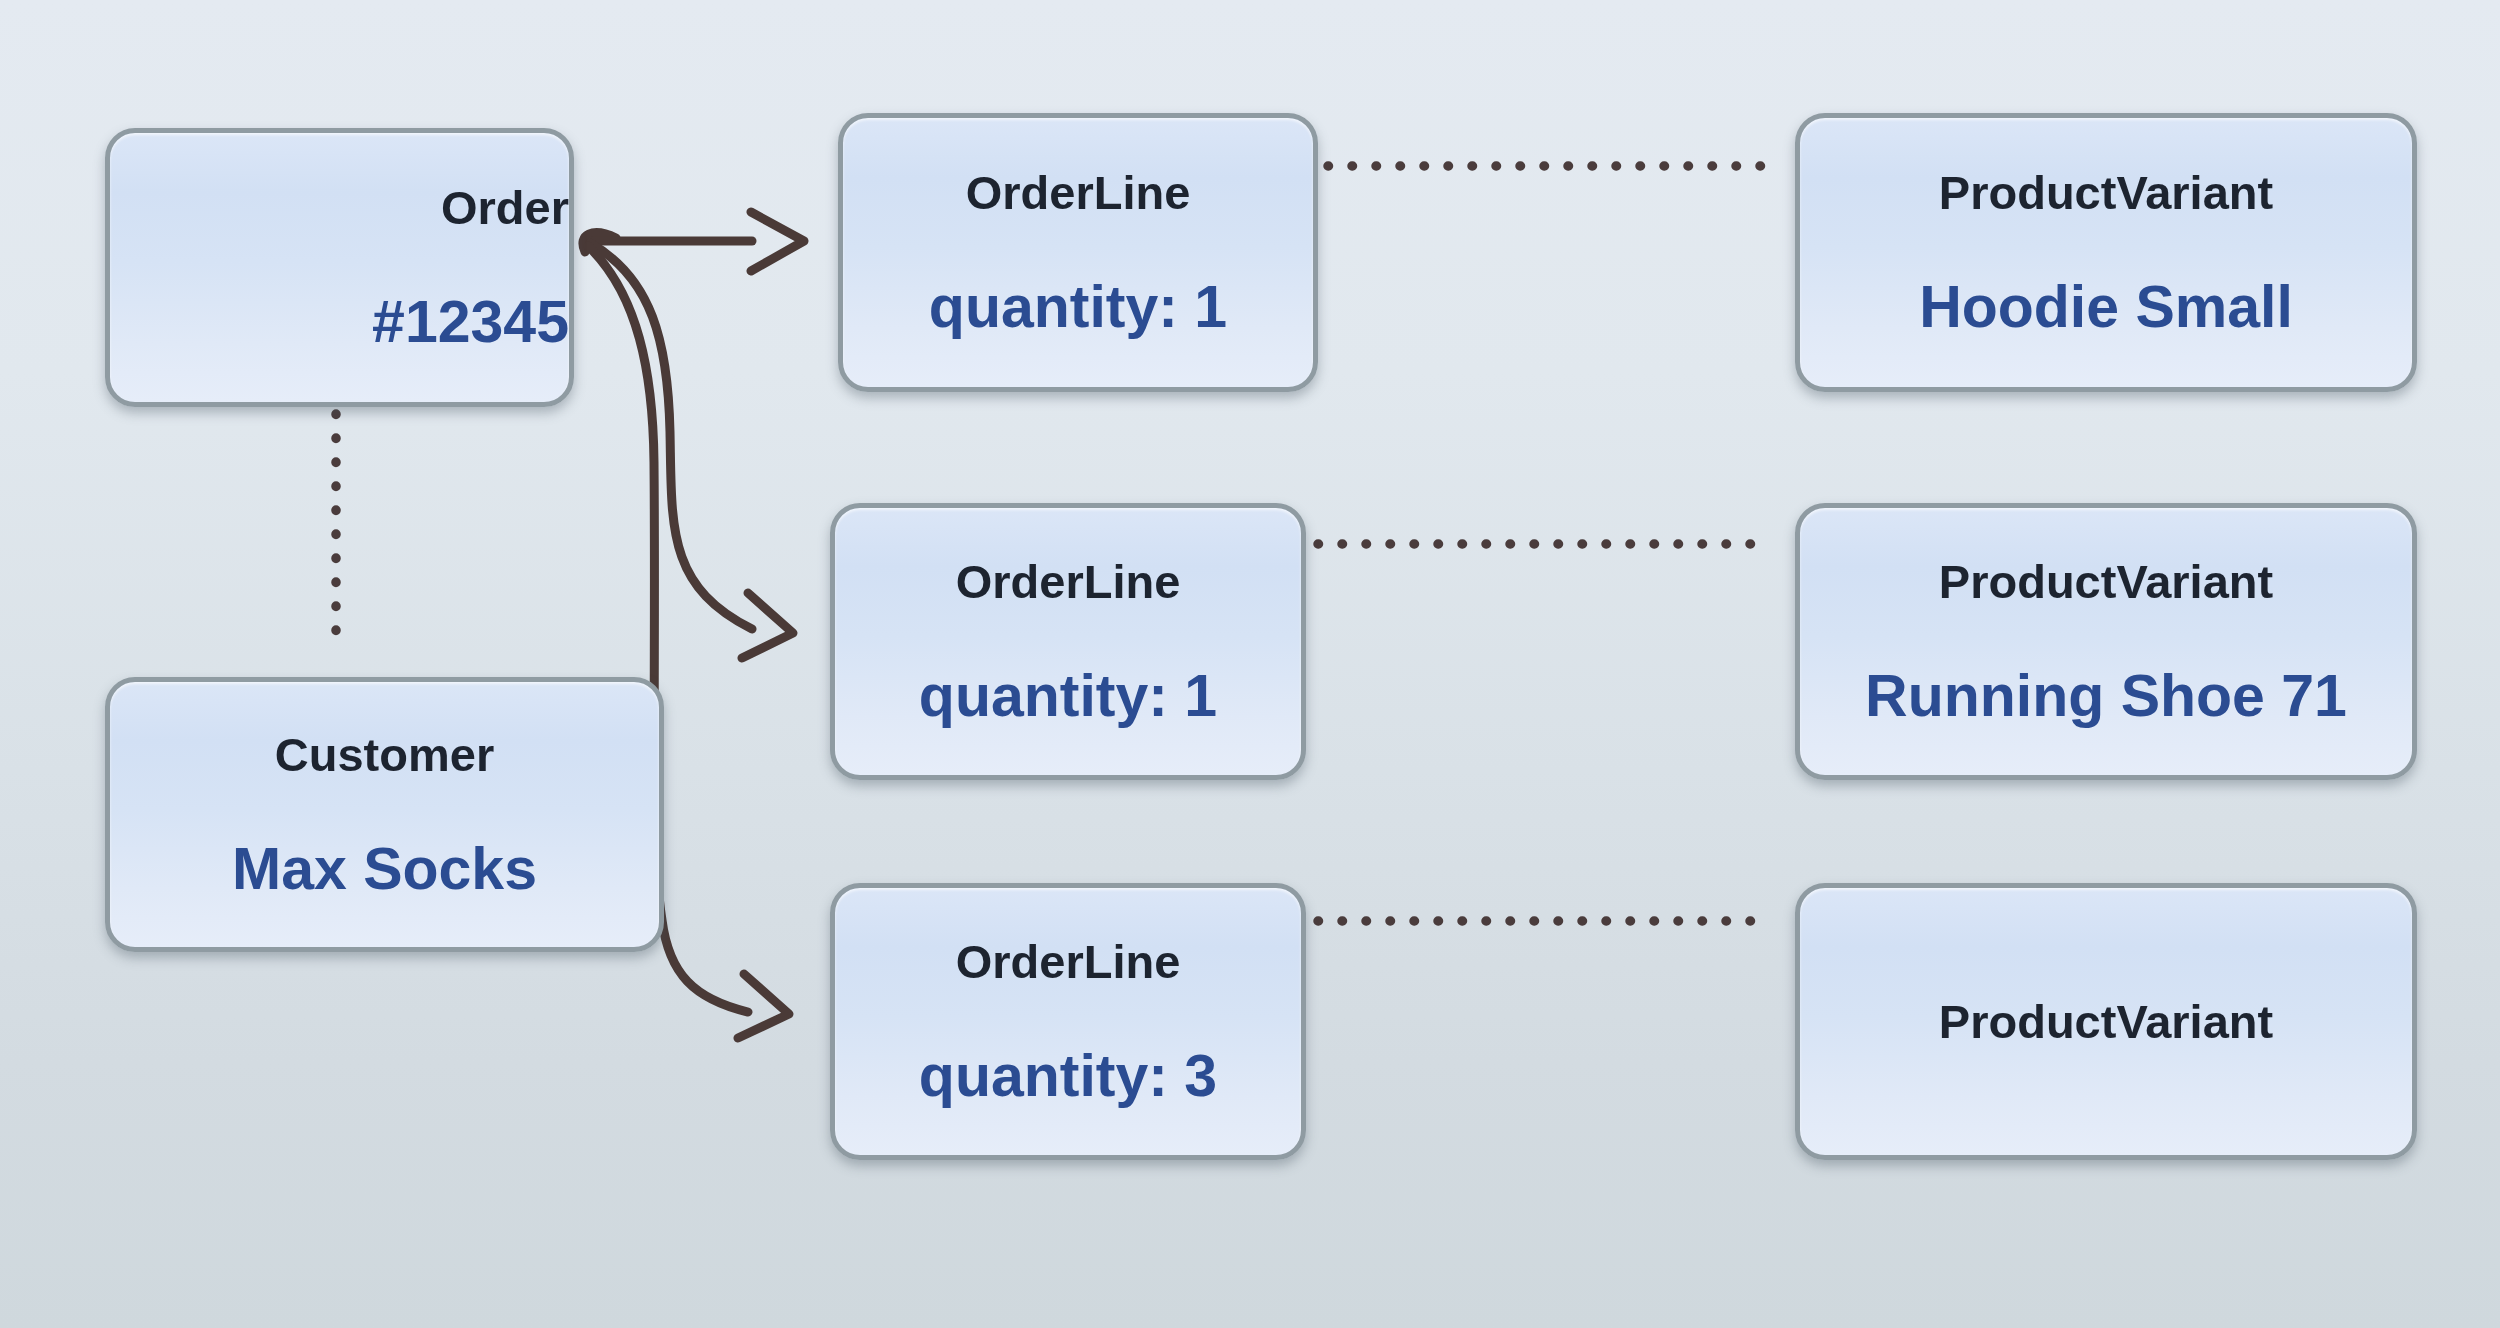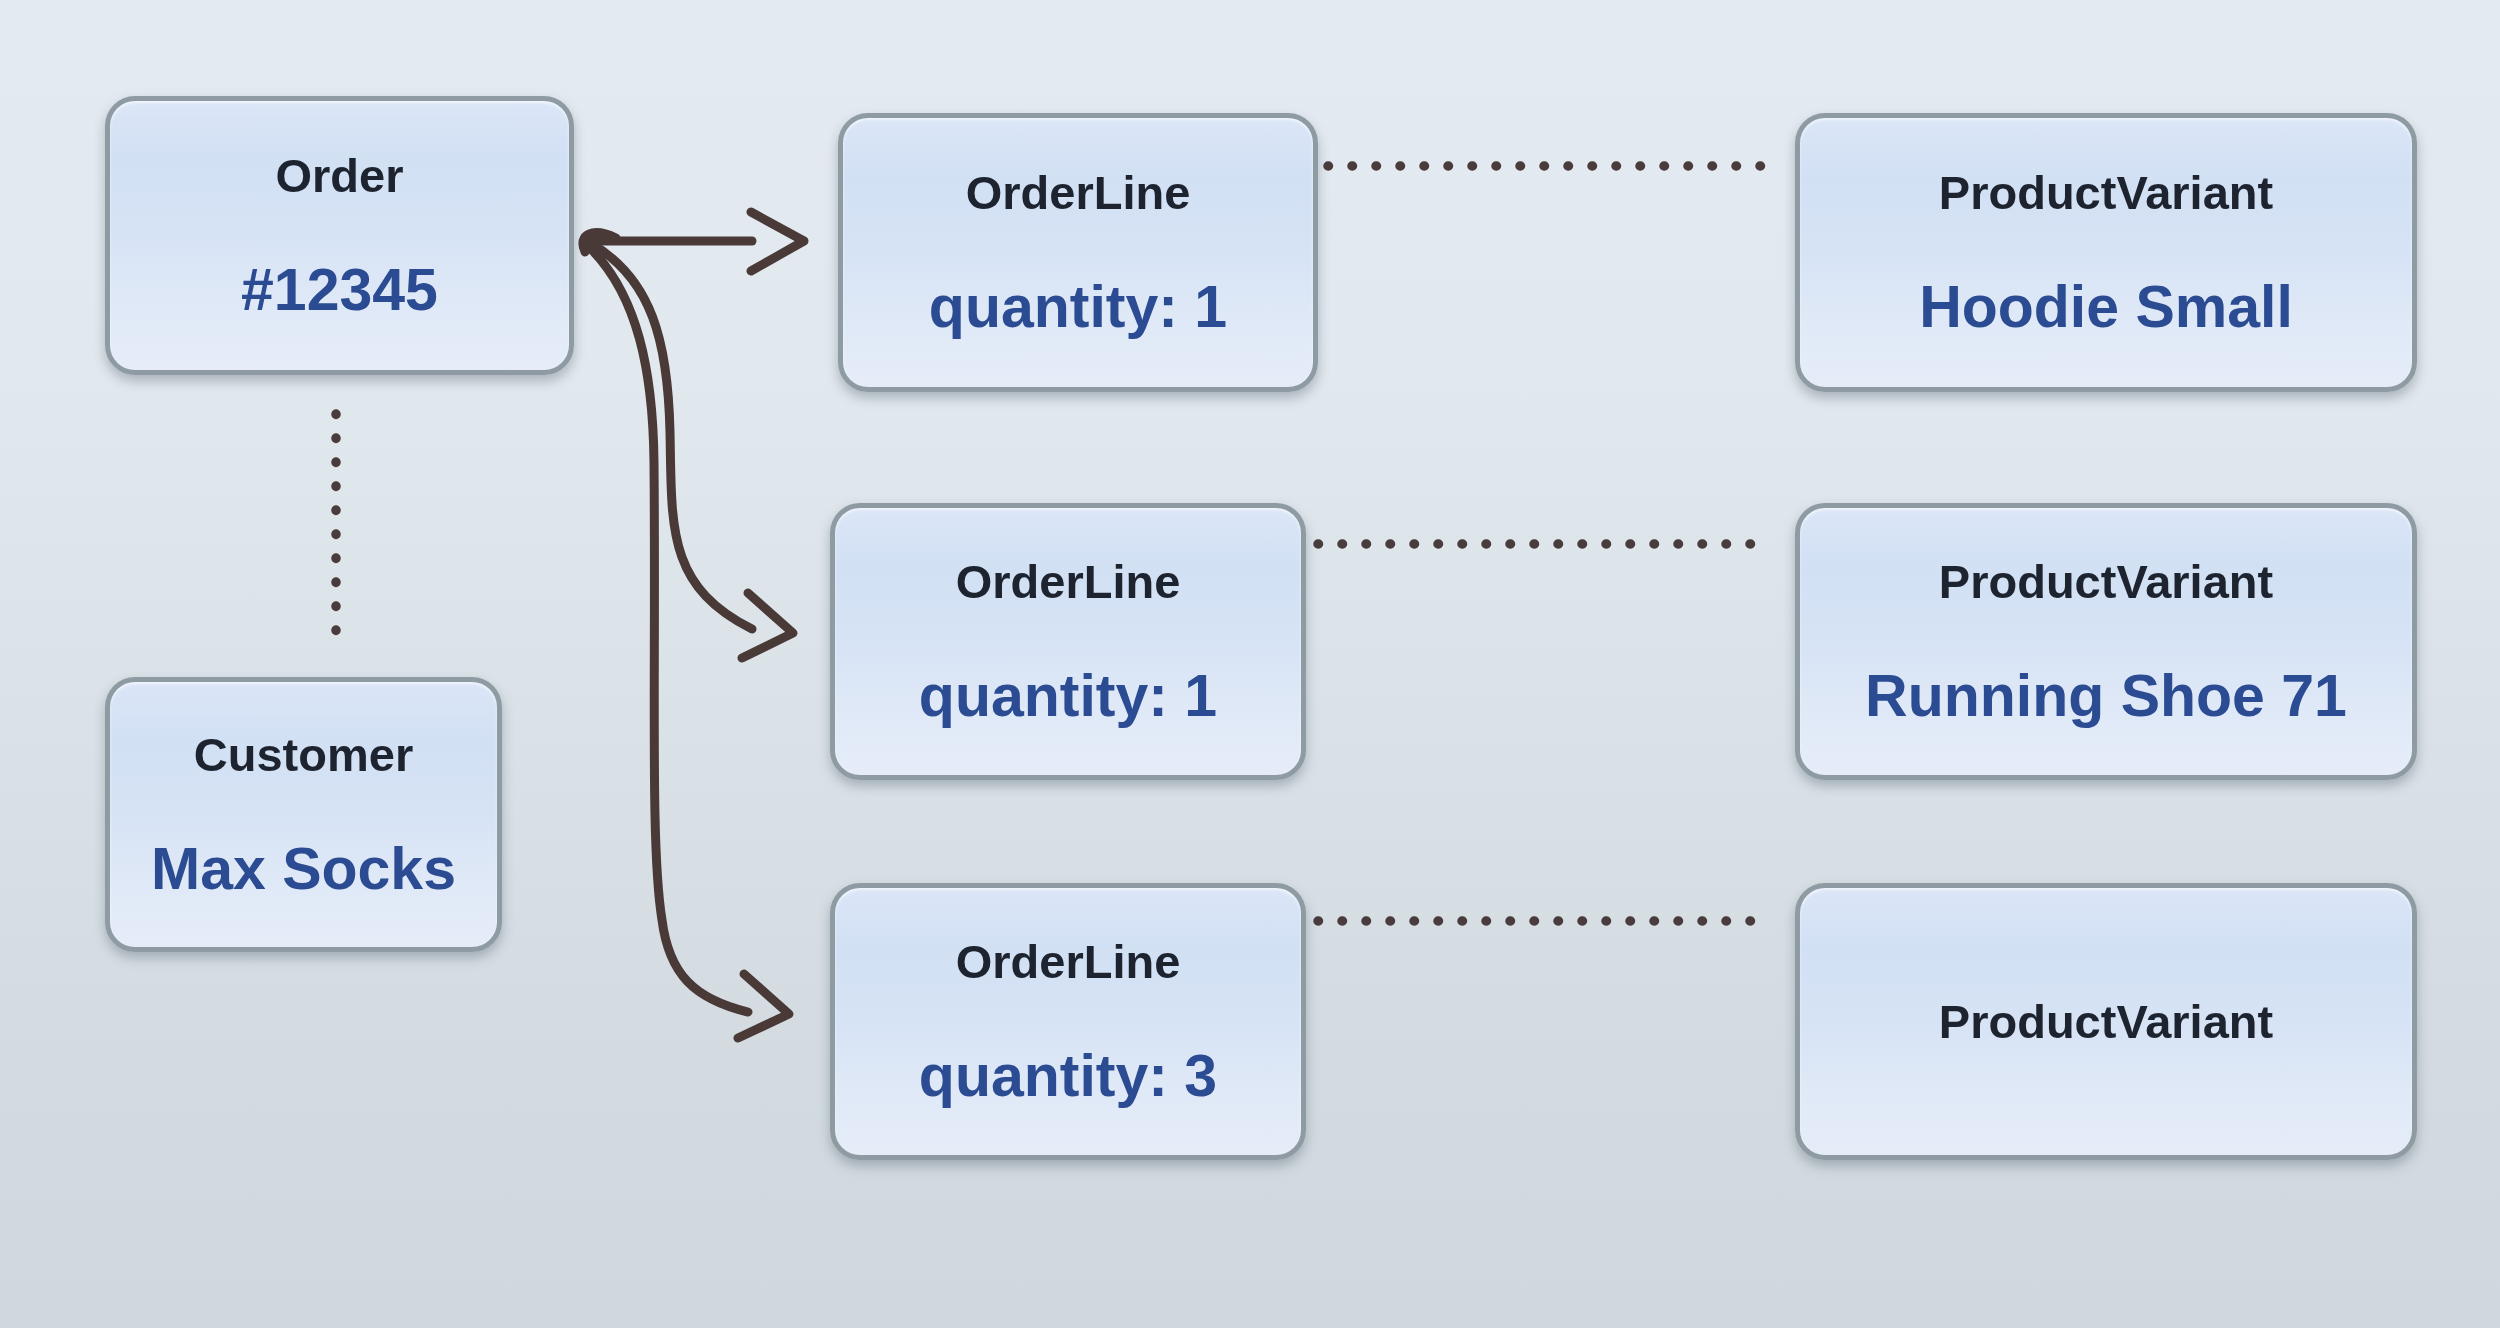--- a/index.html
+++ b/index.html
@@ -46,22 +46,22 @@
     line-height: 1;
     white-space: nowrap;
   }
   .card-value {
     font-size: 59px;
     font-weight: bold;
     color: #2b4c92;
     line-height: 1;
     white-space: nowrap;
   }
-  .n-order    { left: 105px;  top: 96px; width: 469px; height: 279px; }
-  .n-customer { left: 105px;  top: 677px; width: 397px; height: 275px; text-align: right; }
+  .n-order    { left: 105px;  top: 128px; width: 469px; height: 279px; align-items: flex-end; }
+  .n-customer { left: 105px;  top: 677px; width: 559px; height: 275px; text-align: right; }
   .n-ol1      { left: 838px;  top: 113px; width: 480px; height: 279px; }
   .n-ol2      { left: 830px;  top: 503px; width: 476px; height: 277px; }
   .n-ol3      { left: 830px;  top: 883px; width: 476px; height: 277px; }
   .n-pv1      { left: 1795px; top: 113px; width: 622px; height: 279px; }
   .n-pv2      { left: 1795px; top: 503px; width: 622px; height: 277px; }
   .n-pv3      { left: 1795px; top: 883px; width: 622px; height: 277px; }
 </style>
 </head>
 <body>
 

